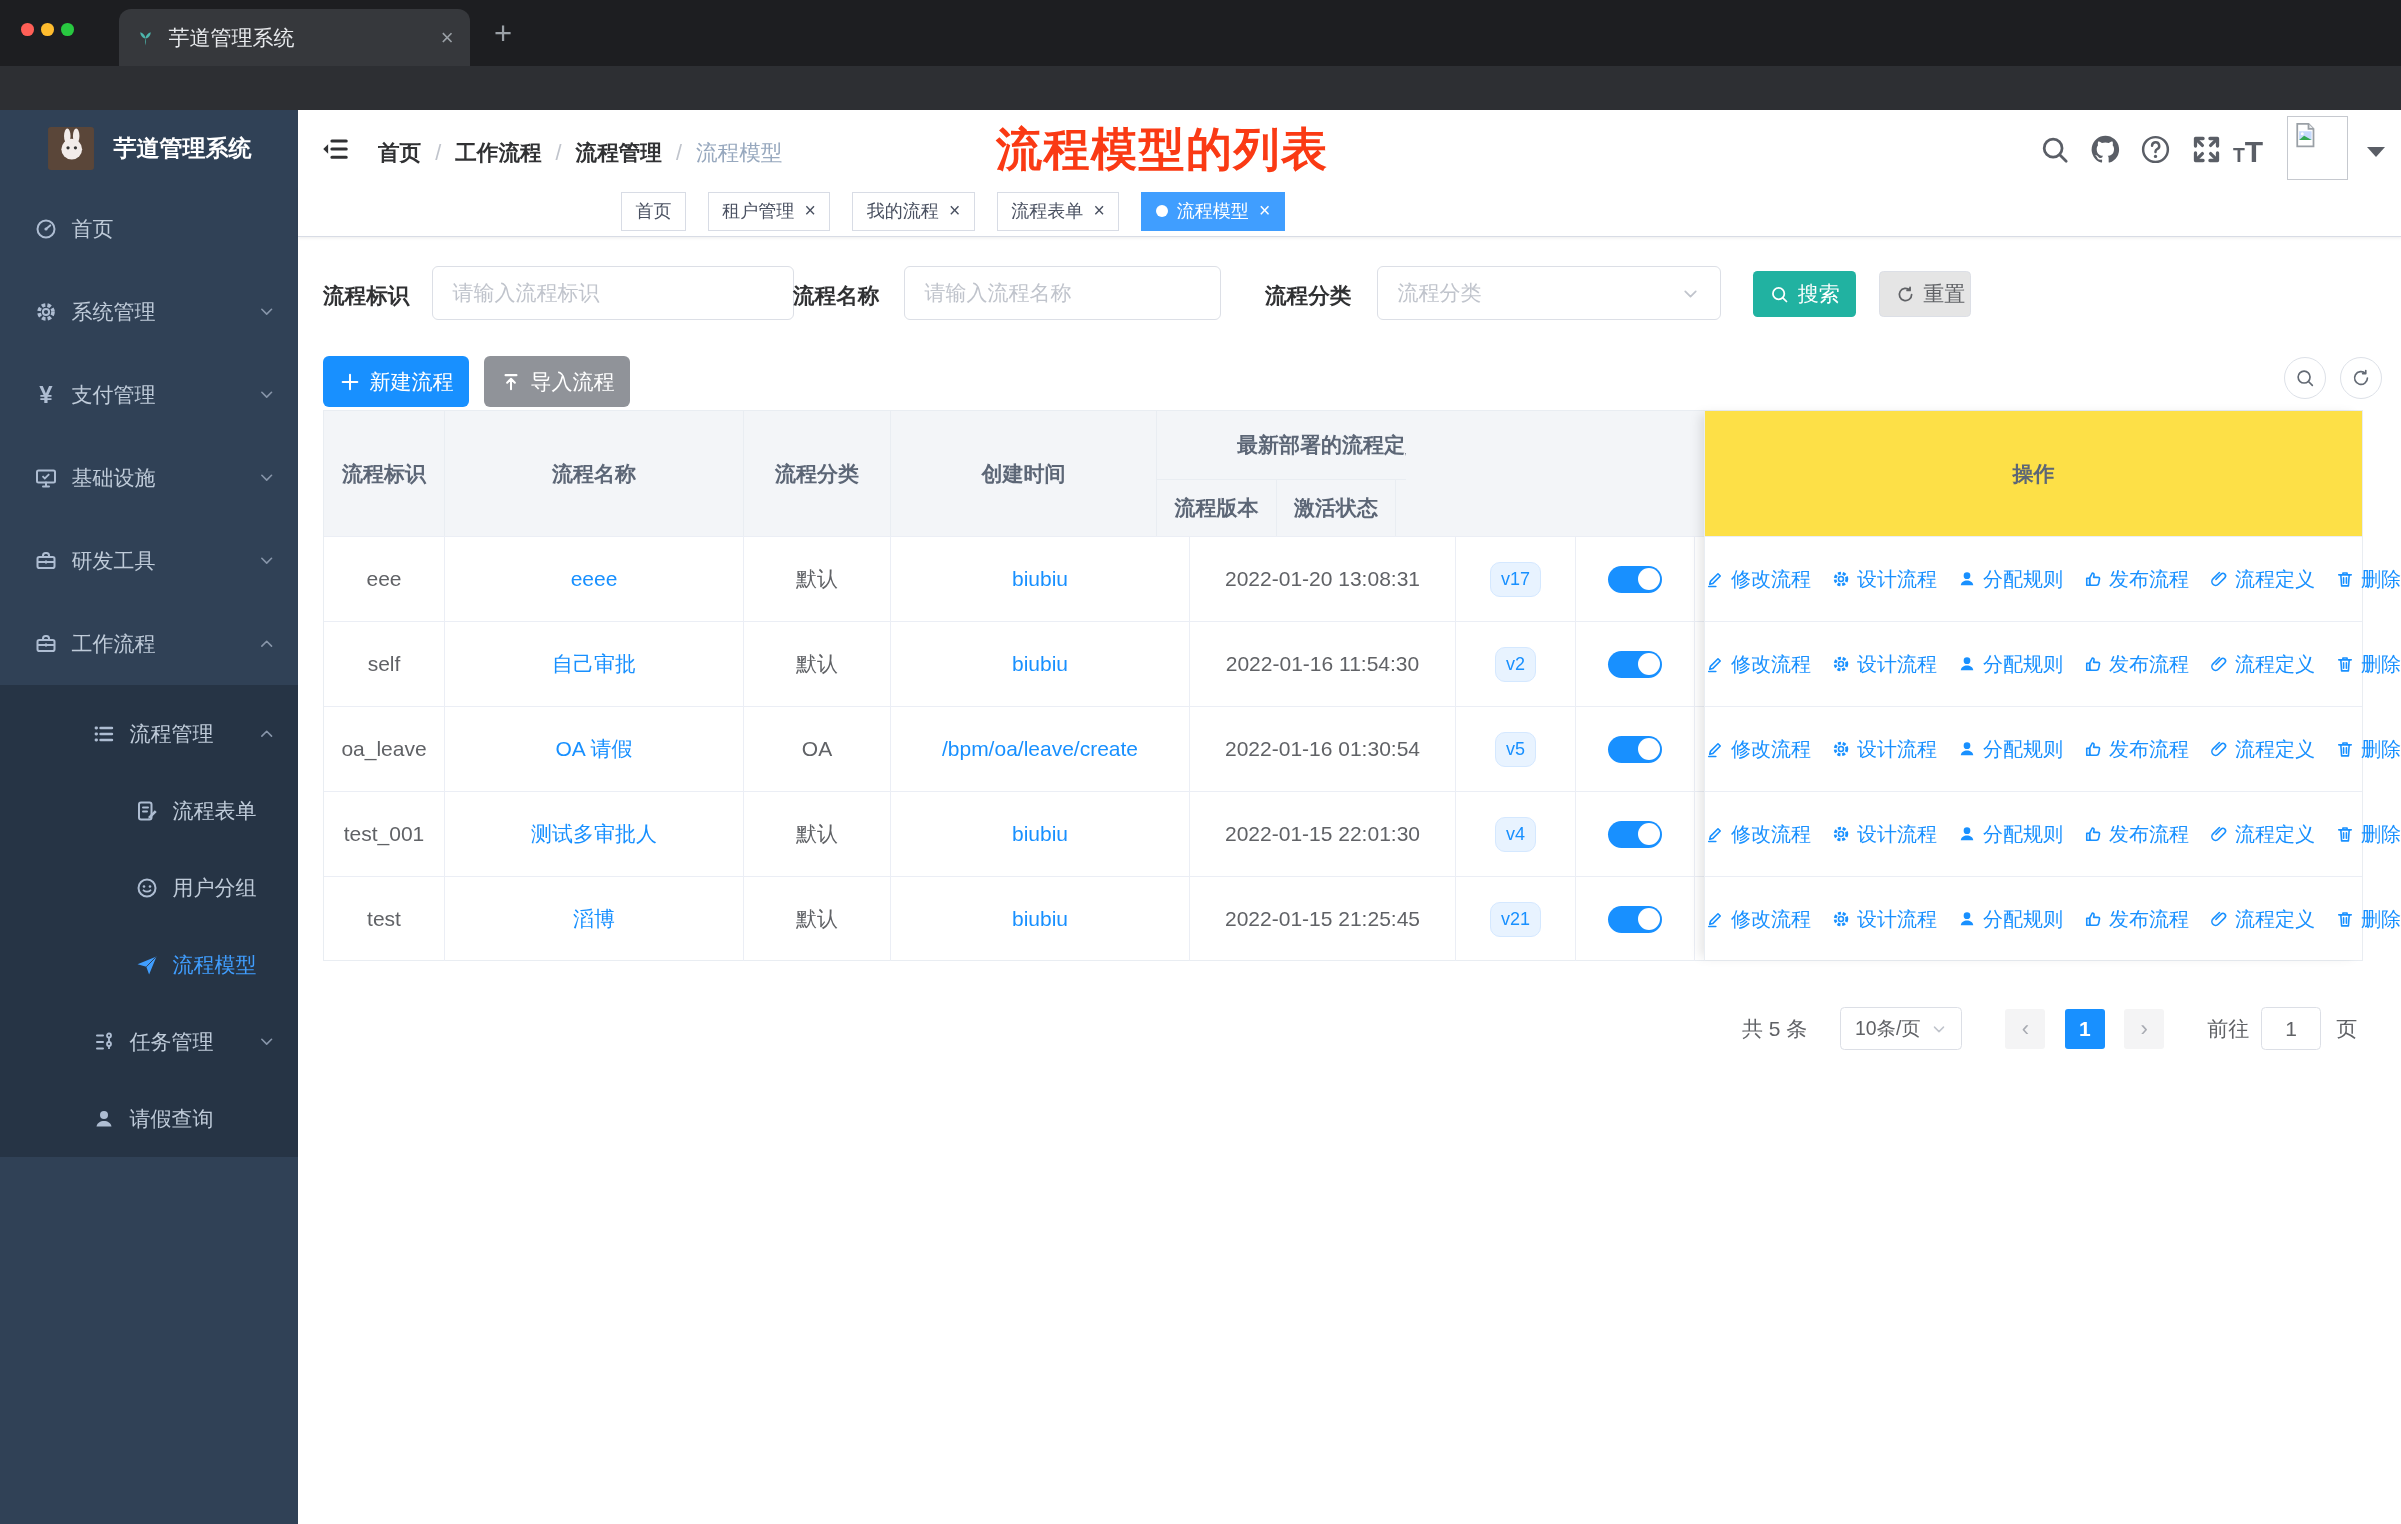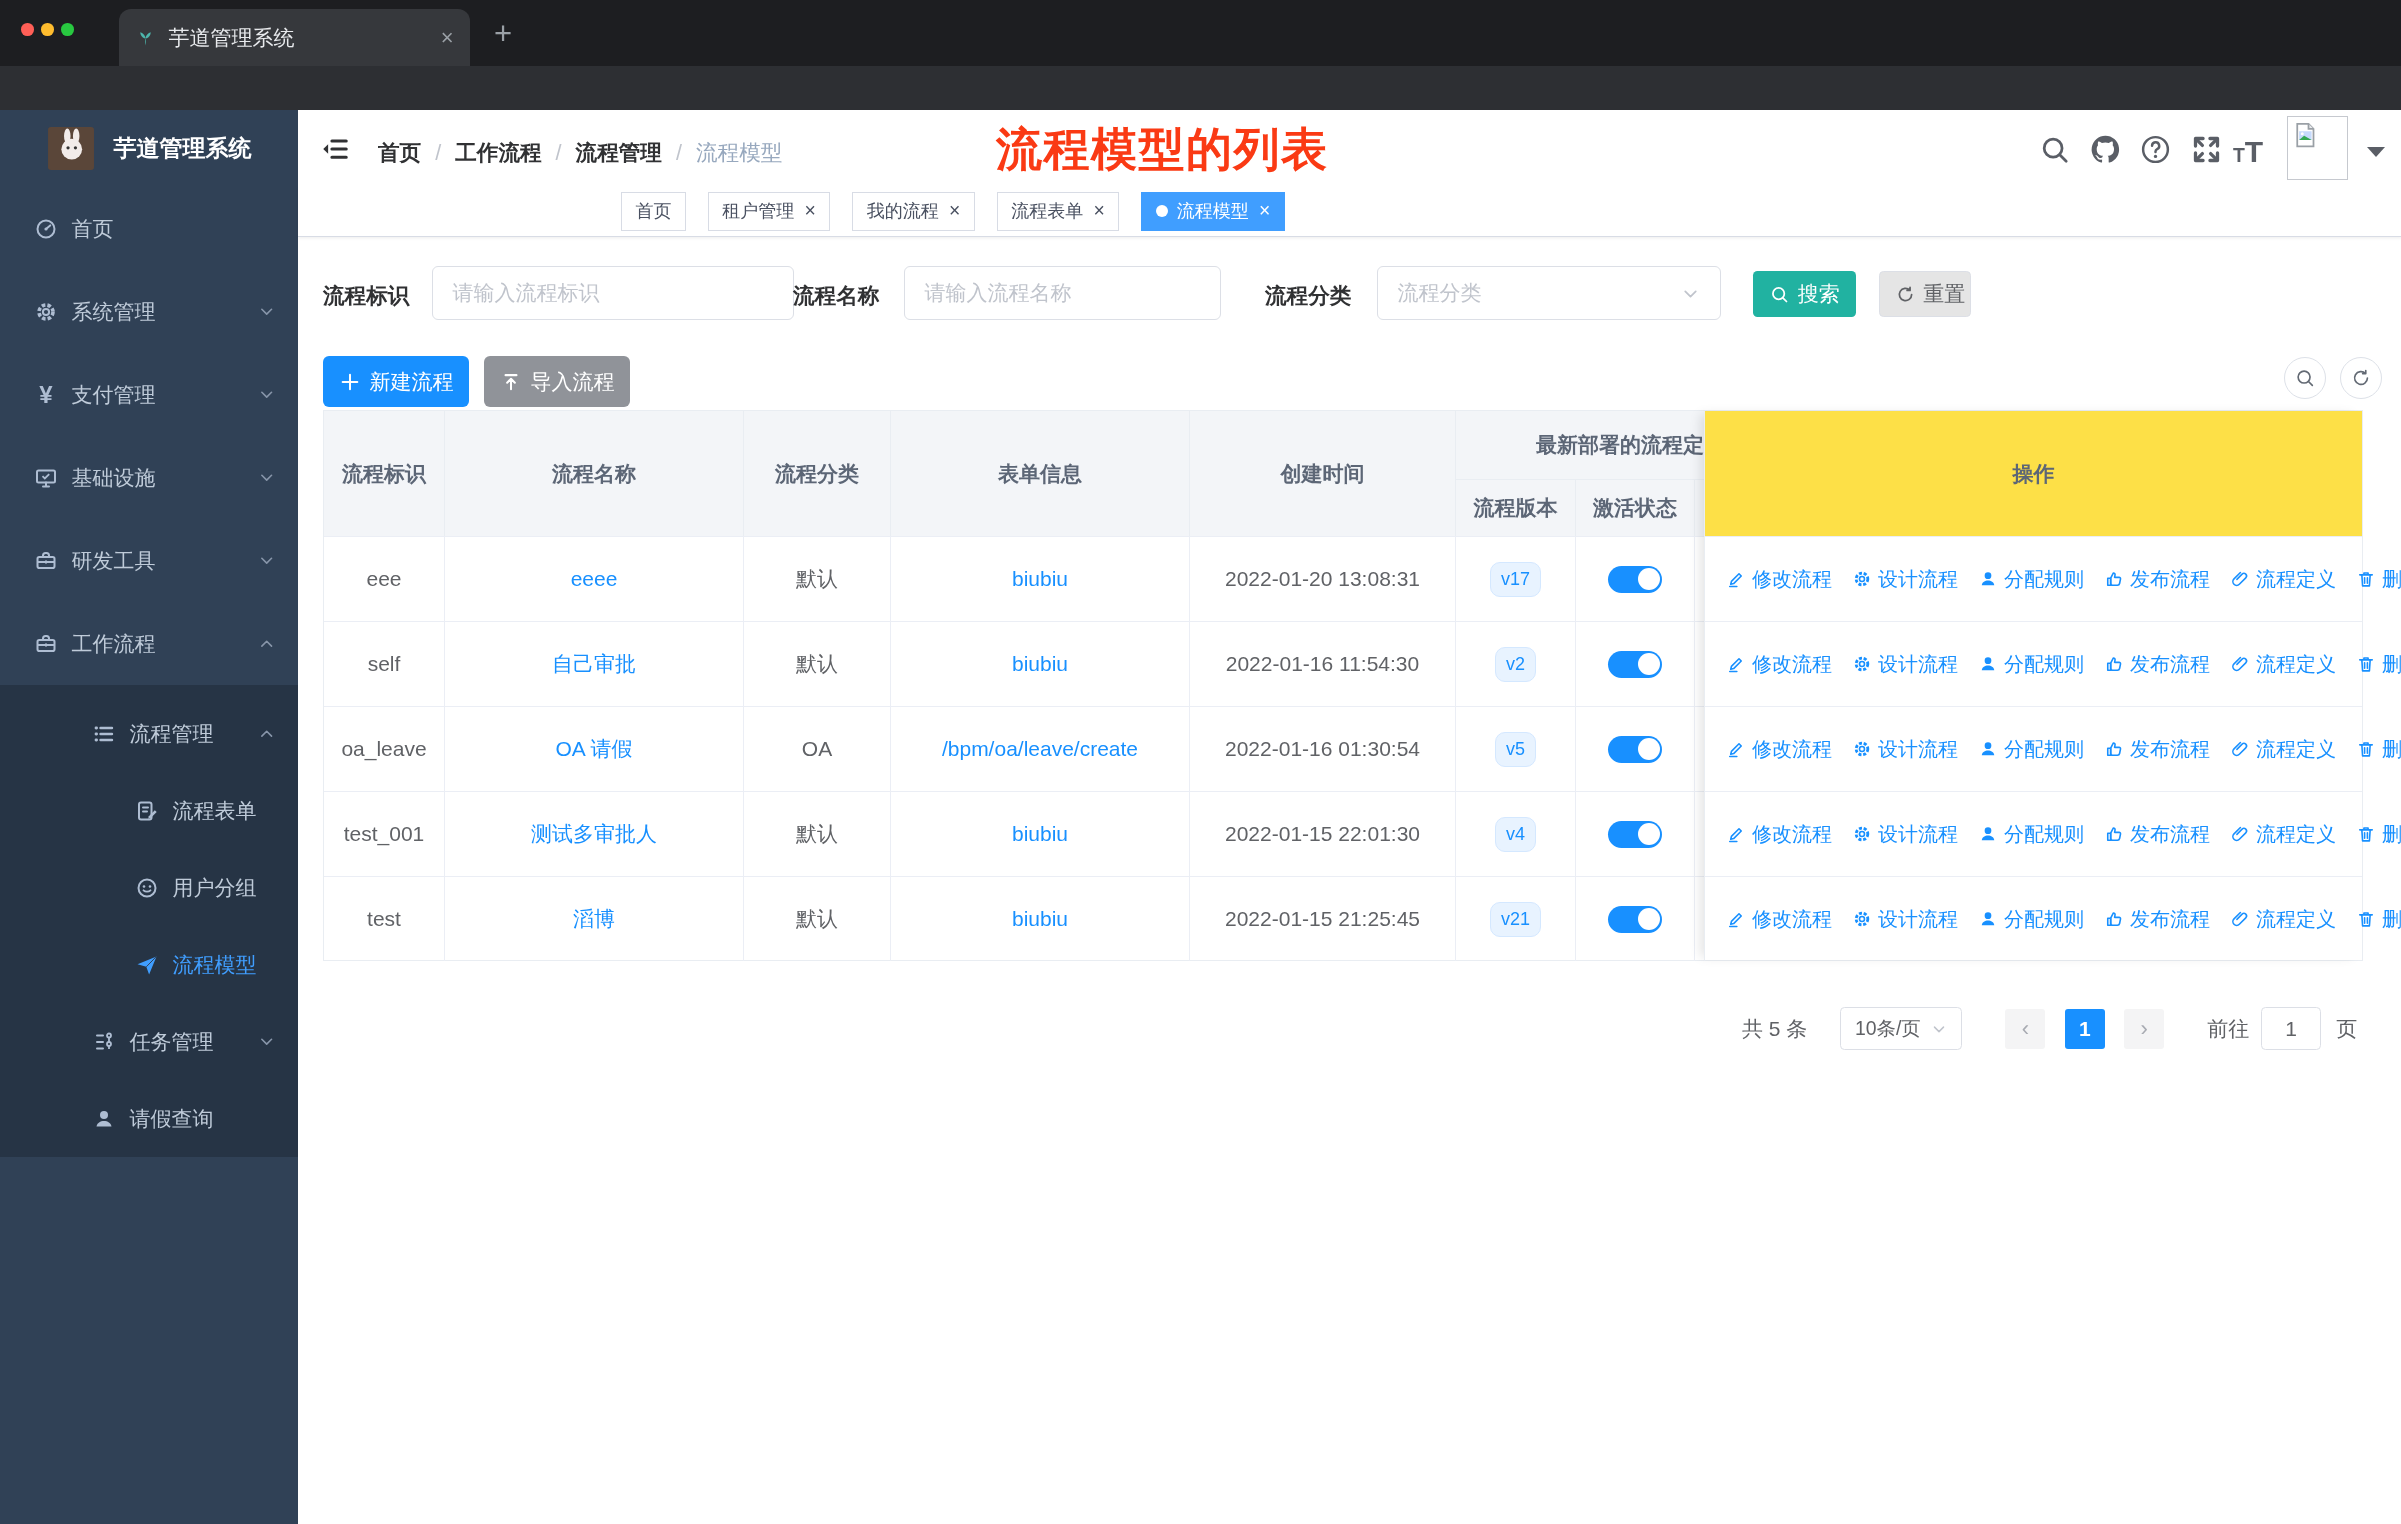--- a/index.html
+++ b/index.html
@@ -114,21 +114,21 @@
   .td { border-right:0.7px solid #ebeef5; display:flex; align-items:center; justify-content:center;
         font-size:21px; color:#606266; overflow:hidden; }
   .td.link { color:#1890ff; }
   .vbadge { background:#e8f3ff; border:0.7px solid #d4e8ff; color:#1890ff; font-size:18px; border-radius:10px; padding:6px 10.4px; }
   .switch { width:54px; height:27px; border-radius:13.4px; background:#1890ff; position:relative; display:inline-block; }
   .switch::after { content:""; position:absolute; right:2.2px; top:2.2px; width:22px; height:22px; border-radius:50%; background:#fff; }
   #fixedcol { position:absolute; left:1380px; top:0; width:658px; height:549px; background:#fff;
               border-left:0.7px solid #e9edf2; box-shadow:-7.4px 0 10.4px -3px rgba(0,0,0,.10); }
   #fixedcol .fth { height:125px; background:#fde047; display:flex; align-items:center; justify-content:center;
                    font-size:21px; font-weight:600; color:#5c6676; }
-  .f-tr { height:85px; border-top:0.7px solid #ebeef5; display:flex; padding-left:21px; }
+  .f-tr { height:85px; border-top:0.7px solid #ebeef5; display:flex; }
   .alink { display:inline-flex; align-items:center; color:#1890ff; font-size:20px; margin-right:20px; white-space:nowrap; }
   .alink svg { width:20px; height:20px; margin-right:6px; }
 
   
   #pagination { left:1742px; top:1006px; width:640px; height:45px; display:flex; align-items:center; }
   #page-total { font-size:21px; color:#606266; margin-right:33px; }
   #page-size { width:122px; height:43px; border:0.7px solid #dcdfe6; border-radius:4.5px; display:flex; align-items:center;
                justify-content:center; color:#606266; font-size:19.4px; margin-right:43px; }
   #page-size svg { width:18px; height:18px; color:#c0c4cc; margin-left:9px; }
   .pg-sq { width:40px; height:40px; border-radius:3px; display:flex; align-items:center; justify-content:center; font-size:22px; }
@@ -447,21 +447,20 @@
   <svg viewBox="0 0 24 24">
       <path d="M19 12a7 7 0 1 1-2-4.9M17.2 3.9v3.4h-3.4" fill="none" stroke="currentColor" stroke-width="1.8" stroke-linecap="round" stroke-linejoin="round"></path>
     </svg>
 </div>
 
 <div class="abs" id="tablewrap">
   <div class="thead">
     <div class="th c1">流程标识</div>
     <div class="th c2">流程名称</div>
     <div class="th c3">流程分类</div>
-    <div class="th c4">表单信息</div>
     <div class="th c5">创建时间</div>
     <div id="th-group">
       <div id="th-group-top">最新部署的流程定义</div>
       <div id="th-group-bot">
         <div class="th c6">流程版本</div>
         <div class="th c7">激活状态</div>
         <div class="th csl"></div>
       </div>
     </div>
   </div>

